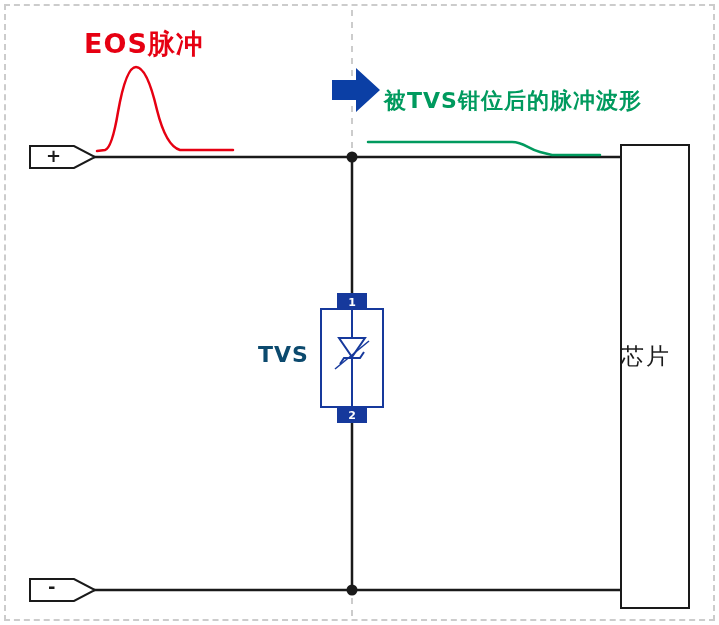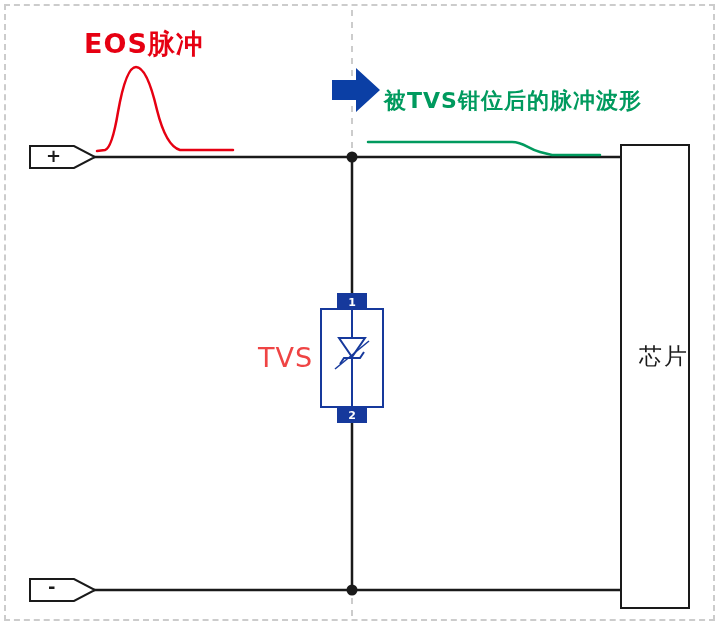--- a/index.html
+++ b/index.html
@@ -23,24 +23,24 @@
   .clamped-label{
     left:384px;top:86px;
     font-size:22px;font-weight:600;color:#009a5e;letter-spacing:1px;
   }
   .dcport-label{
     left:34px;top:342px;
     font-size:25px;color:#1a1a1a;letter-spacing:2px;
   }
   .tvs-label{
     left:258px;top:342px;
-    font-size:27px;font-weight:normal;color:#ef4444;letter-spacing:1px;
+    font-size:22px;font-weight:bold;color:#0c4a6e;letter-spacing:1px;
   }
   .chip-label{
-    left:621px;top:341px;width:68px;text-align:right;
+    left:621px;top:341px;width:68px;text-align:left;
     font-size:23px;color:#1a1a1a;letter-spacing:2px;
   }
   .term-label{
     position:absolute;font-size:18px;font-weight:bold;color:#1a1a1a;
   }
   .plus-label{left:46px;top:145px;}
   .minus-label{left:48px;top:576px;}
   svg{position:absolute;left:0;top:0;}
 </style>
 </head>

